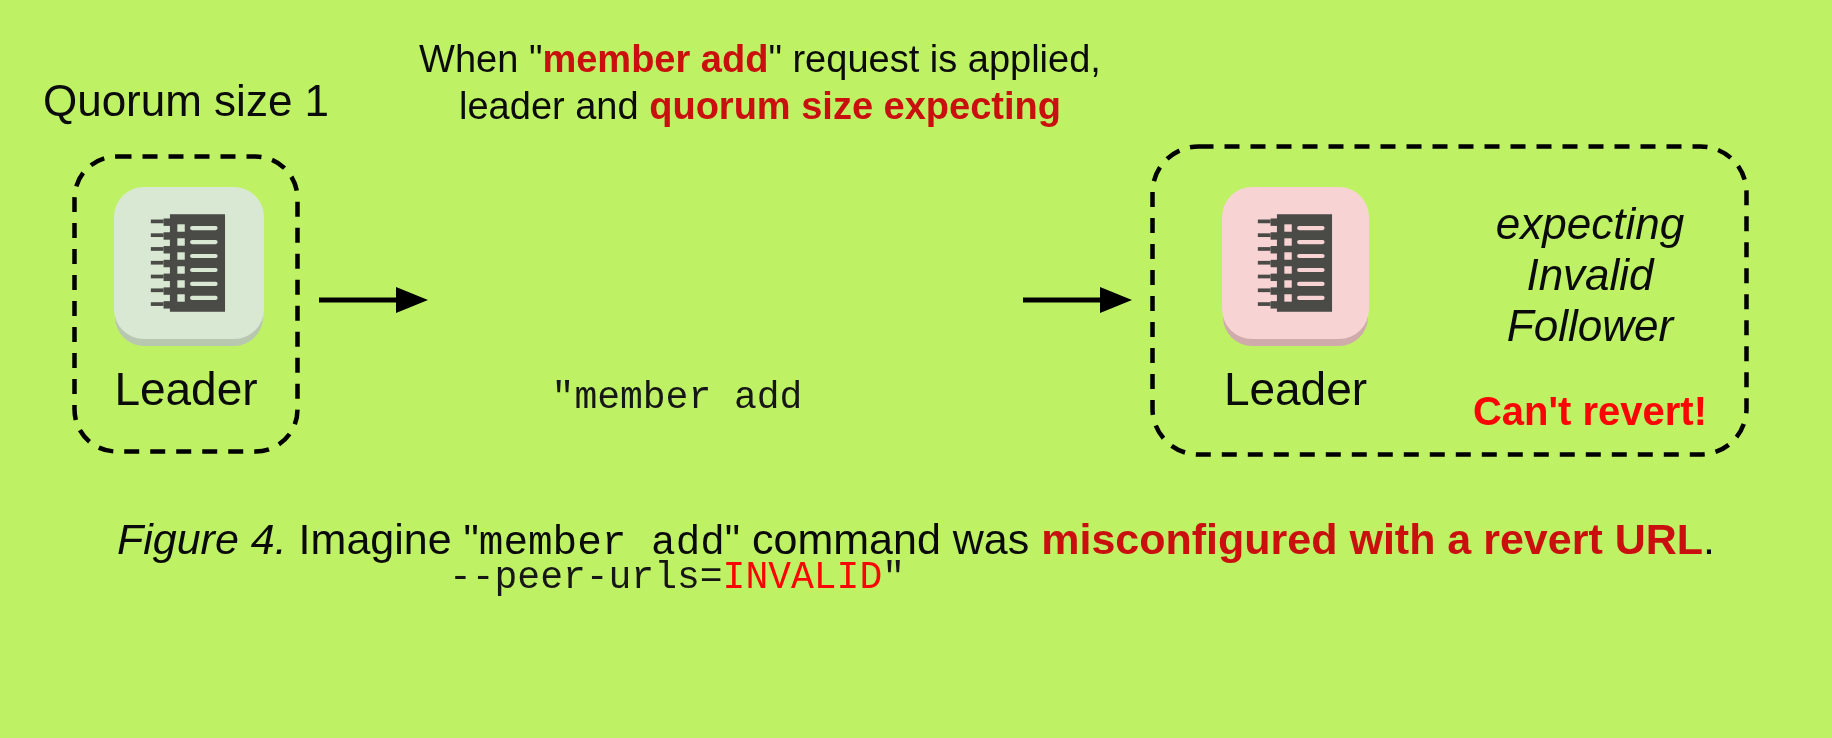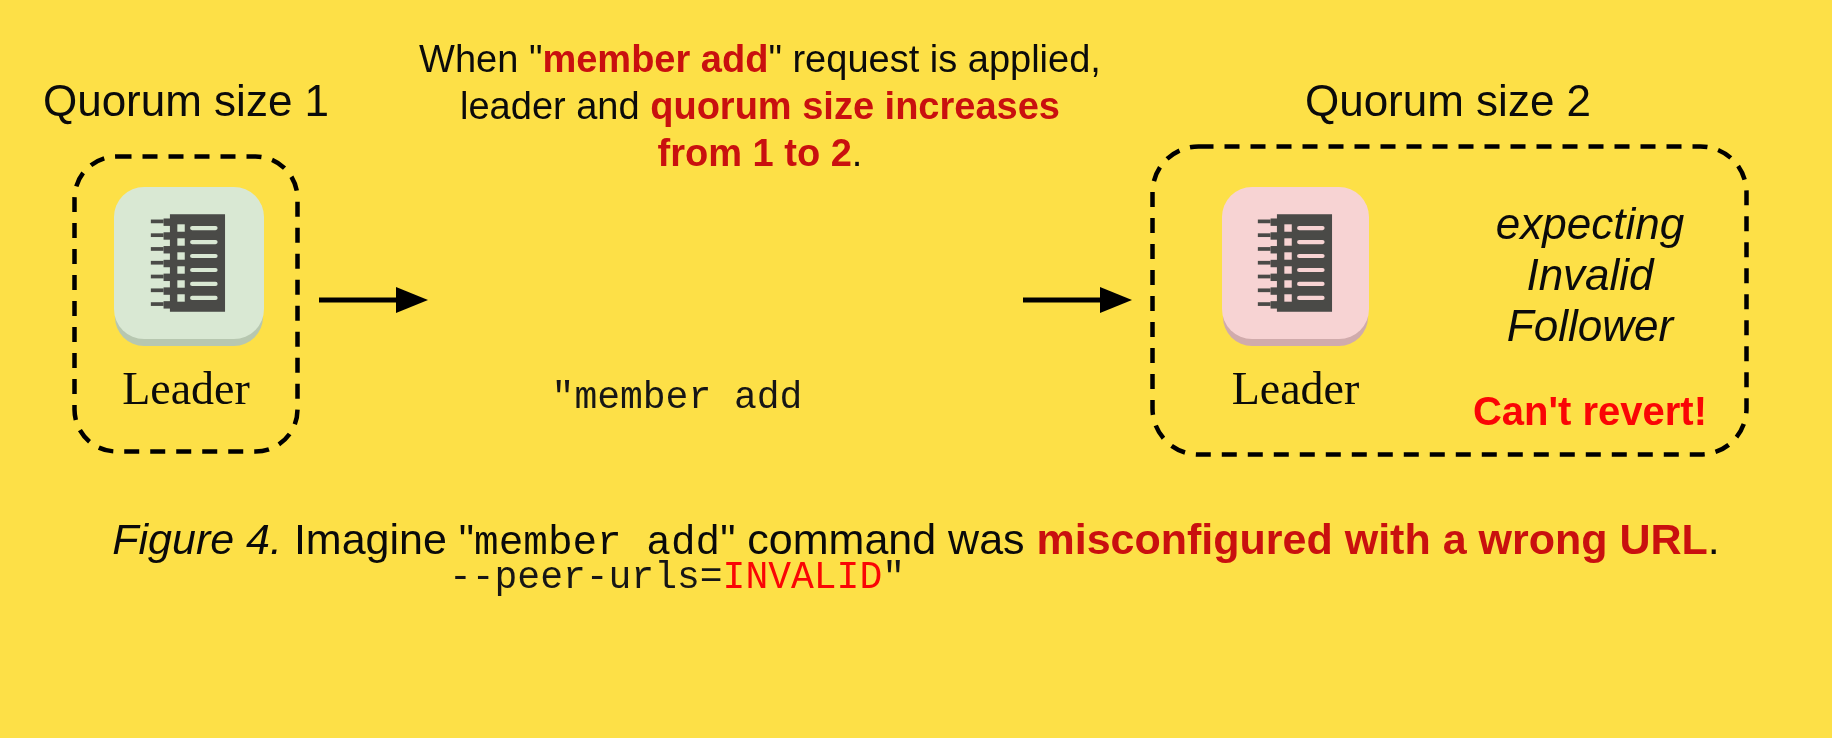--- a/index.html
+++ b/index.html
@@ -7,27 +7,27 @@
     --bright-red:#fa0505;
     --node-green-bg:#d9e8d3;
     --node-green-edge:#b7c7b0;
     --node-pink-bg:#f7d3d3;
     --node-pink-edge:#d0abac;
     --glyph-dark:#4a4a47;
     --ink:#0b0b0b;
   }
   html,body{margin:0;padding:0;background:#fff;}
   .canvas{
-    position:relative;width:1832px;height:738px;background:#fde047;overflow:hidden;
+    position:relative;width:1832px;height:738px;background:#bef264;overflow:hidden;
     font-family:"Liberation Sans",sans-serif;color:var(--ink);
   }
   .abs{position:absolute;}
   .center{text-align:center;}
   .node-title{font-size:44px;font-weight:400;letter-spacing:0px;}
-  .node-label{font-size:46px;font-family:Liberation Serif, serif;}
+  .node-label{font-size:46px;}
   .dashed-box{position:absolute;}
   .member-icon{
     position:absolute;border-radius:30px;
     display:flex;align-items:center;justify-content:center;
   }
   .member-icon.green{background:var(--node-green-bg);box-shadow:0 8px 0 -1px var(--node-green-edge);}
   .member-icon.pink{background:var(--node-pink-bg);box-shadow:0 8px 0 -1px var(--node-pink-edge);}
   .member-icon svg .paper{fill:var(--glyph-dark);}
   .member-icon.green svg .row{fill:var(--node-green-bg);}
   .member-icon.pink svg .row{fill:var(--node-pink-bg);}
@@ -89,43 +89,39 @@
     </svg>
   </div>
 
   <div class="abs center node-label" style="left:72px;top:362px;width:228px;">Leader</div>
 
   <div class="abs center annotation" style="left:410px;top:36px;width:700px;">
     <div>
       <span>When "</span><span class="em">member add</span><span>" request is applied,</span>
     </div>
     <div>
-      <span>leader and </span><span class="em">quorum size increases</span>
-    </div>
-    <div>
-      <span class="em">from 1 to 2</span><span>.</span>
+      <span>leader and </span><span class="em">quorum size expecting</span>
     </div>
   </div>
 
   <svg class="arrow" style="left:318px;top:284px;" width="112" height="32">
     <line x1="1" y1="16" x2="80" y2="16" stroke="#000" stroke-width="5"></line>
     <polygon points="78,3 110,16 78,29" fill="#000"></polygon>
   </svg>
 
   <div class="abs center command" style="left:412px;top:248px;width:530px;">
     <div><span>"member add</span></div>
     <div><span>--peer-urls=</span><span class="em">INVALID</span><span>"</span></div>
   </div>
 
   <svg class="arrow" style="left:1022px;top:284px;" width="112" height="32">
     <line x1="1" y1="16" x2="80" y2="16" stroke="#000" stroke-width="5"></line>
     <polygon points="78,3 110,16 78,29" fill="#000"></polygon>
   </svg>
 
-  <div class="abs center node-title" style="left:1298px;top:76px;width:300px;">Quorum size 2</div>
 
   <svg class="dashed-box" style="left:1150px;top:144px;" width="600" height="314">
     <rect x="2.5" y="2.5" width="594" height="308" rx="46" fill="none" stroke="#000" stroke-width="4.5" stroke-dasharray="15 11"></rect>
   </svg>
 
   <div class="member-icon pink" style="left:1222px;top:187px;width:147px;height:152px;">
     <svg width="102" height="106" viewBox="0 0 96 100">
       <rect class="paper" x="30" y="4" width="52" height="92"></rect>
       <rect class="paper" x="24" y="8" width="8" height="7"></rect>
       <rect class="paper" x="24" y="21" width="8" height="7"></rect>
@@ -161,17 +157,17 @@
   <div class="abs center note" style="left:1440px;top:198px;width:300px;">
     <div>expecting</div>
     <div>Invalid</div>
     <div>Follower</div>
   </div>
 
   <div class="abs center warning" style="left:1440px;top:389px;width:300px;">Can't revert!</div>
 
   <div class="abs center caption" style="left:0;top:513px;width:1832px;">
     <div>
-      <span class="fig">Figure 4.</span><span> Imagine "</span><span class="code">member add</span><span>" command was </span><span class="em">misconfigured with a wrong URL</span><span>.</span>
+      <span class="fig">Figure 4.</span><span> Imagine "</span><span class="code">member add</span><span>" command was </span><span class="em">misconfigured with a revert URL</span><span>.</span>
     </div>
   </div>
 
 </div>
 
 </body></html>

